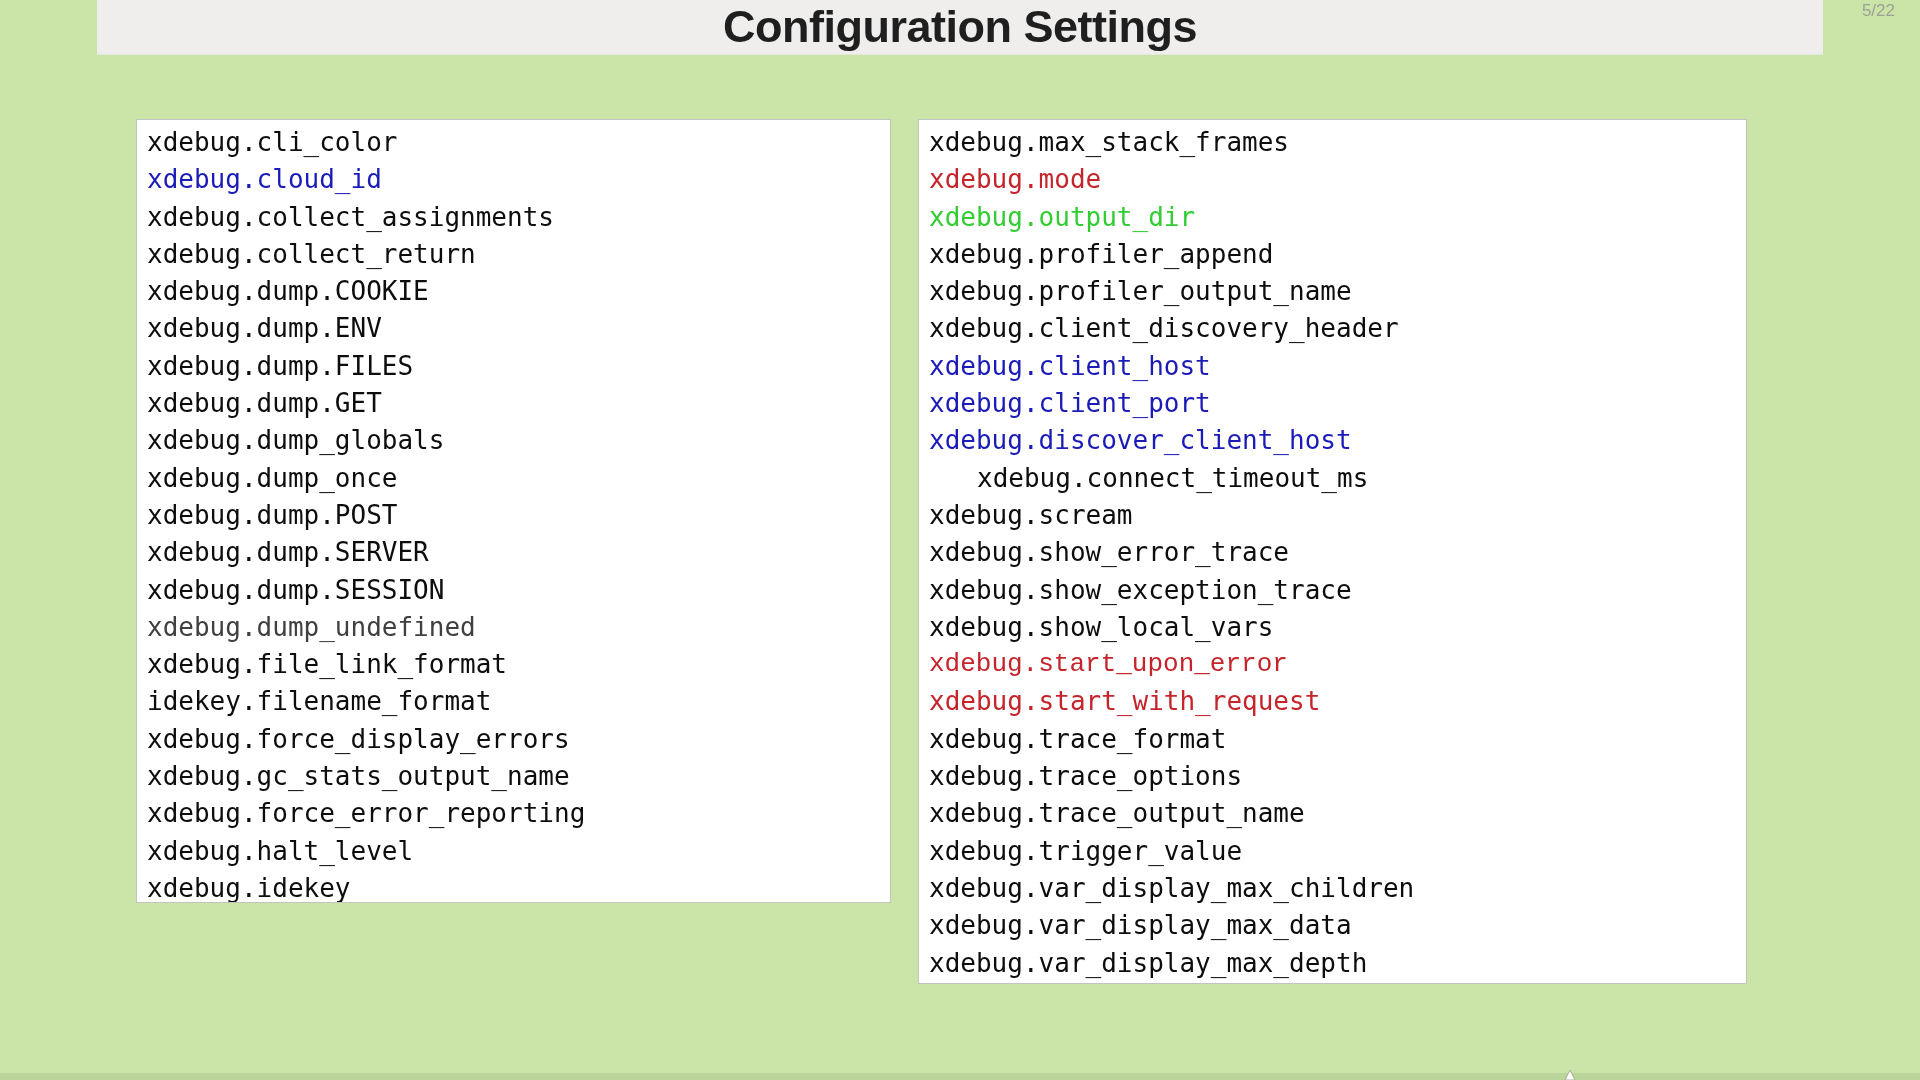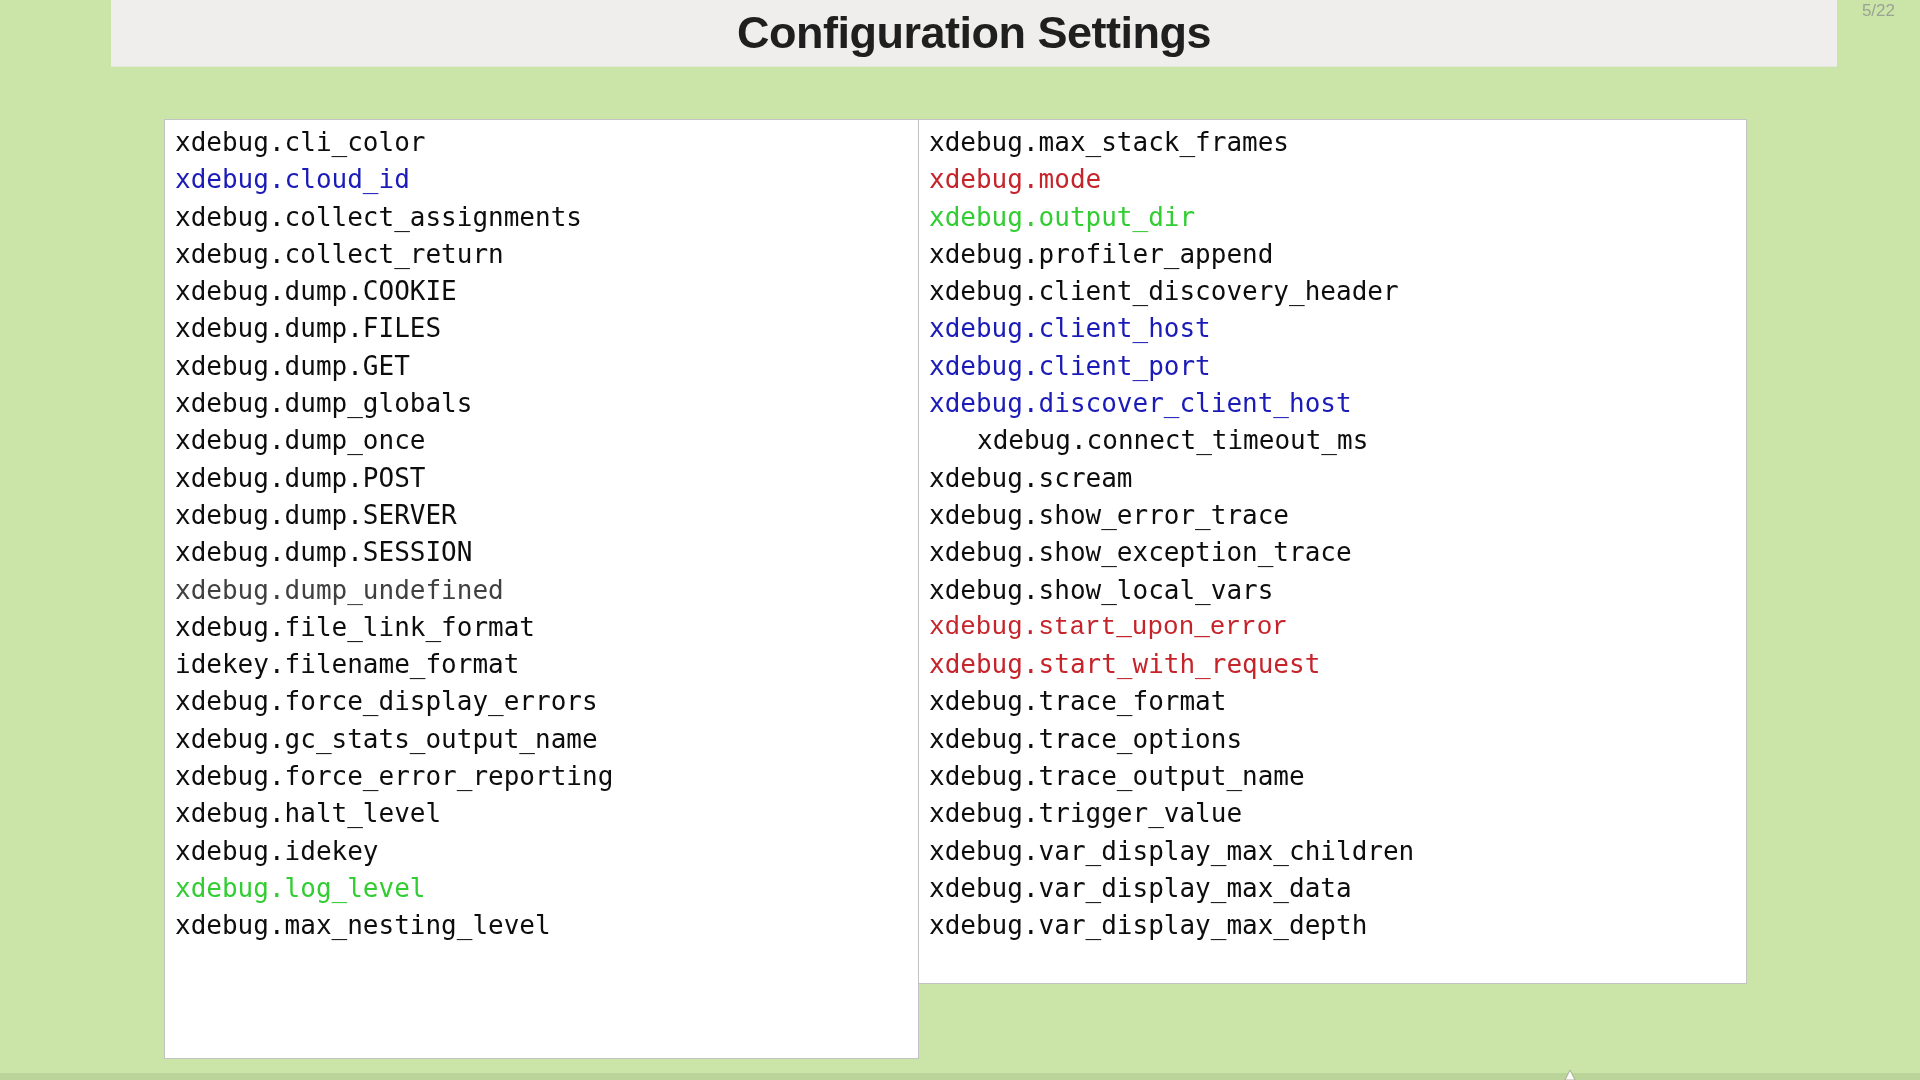--- a/index.html
+++ b/index.html
@@ -9,24 +9,24 @@
   body {
     width: 1920px;
     height: 1080px;
     position: relative;
     background: #cae5a7;
     overflow: hidden;
     font-family: "Liberation Sans", sans-serif;
   }
   .slide-header {
     position: absolute;
-    left: 111px;
+    left: 97px;
     top: 0;
     width: 1726px;
-    height: 67px;
+    height: 55px;
     background: #efeeec;
     display: flex;
     align-items: center;
     justify-content: center;
     border-bottom: 1px solid #e4e8da;
     box-sizing: border-box;
   }
   .slide-title {
     font-size: 45px;
     font-weight: bold;
@@ -46,22 +46,21 @@
     background: #ffffff;
     border: 1px solid #c3c3c3;
     box-sizing: border-box;
     padding: 4px 0 0 10px;
     overflow: hidden;
   }
   .settings-panel.left {
     left: 136px;
     top: 119px;
     width: 755px;
-    height: 940px;
-    margin-left: 28px;
+    height: 784px;
   }
   .settings-panel.right {
     left: 918px;
     top: 119px;
     width: 829px;
     height: 865px;
   }
   .setting-item {
     font-family: "DejaVu Sans Mono", monospace;
     font-size: 26px;
@@ -95,20 +94,21 @@
 </div>
 
 <div class="slide-counter">5/22</div>
 
 <div class="settings-panel left">
     <div class="setting-item" style="color: rgb(13, 13, 13);">xdebug.cli_color</div>
     <div class="setting-item" style="color: rgb(27, 27, 184);">xdebug.cloud_id</div>
     <div class="setting-item" style="color: rgb(13, 13, 13);">xdebug.collect_assignments</div>
     <div class="setting-item" style="color: rgb(13, 13, 13);">xdebug.collect_return</div>
     <div class="setting-item" style="color: rgb(13, 13, 13);">xdebug.dump.COOKIE</div>
+    <div class="setting-item" style="color: rgb(13, 13, 13);">xdebug.dump.ENV</div>
     <div class="setting-item" style="color: rgb(13, 13, 13);">xdebug.dump.FILES</div>
     <div class="setting-item" style="color: rgb(13, 13, 13);">xdebug.dump.GET</div>
     <div class="setting-item" style="color: rgb(13, 13, 13);">xdebug.dump_globals</div>
     <div class="setting-item" style="color: rgb(13, 13, 13);">xdebug.dump_once</div>
     <div class="setting-item" style="color: rgb(13, 13, 13);">xdebug.dump.POST</div>
     <div class="setting-item" style="color: rgb(13, 13, 13);">xdebug.dump.SERVER</div>
     <div class="setting-item" style="color: rgb(13, 13, 13);">xdebug.dump.SESSION</div>
     <div class="setting-item" style="color: #404040;">xdebug.dump_undefined</div>
     <div class="setting-item" style="color: rgb(13, 13, 13);">xdebug.file_link_format</div>
     <div class="setting-item" style="color: rgb(13, 13, 13);">idekey.filename_format</div>
@@ -119,20 +119,21 @@
     <div class="setting-item" style="color: rgb(13, 13, 13);">xdebug.idekey</div>
     <div class="setting-item" style="color: rgb(50, 205, 50);">xdebug.log_level</div>
     <div class="setting-item" style="color: rgb(13, 13, 13);">xdebug.max_nesting_level</div>
   </div>
 
 <div class="settings-panel right">
     <div class="setting-item" style="color: rgb(13, 13, 13);">xdebug.max_stack_frames</div>
     <div class="setting-item" style="color: rgb(197, 36, 43);">xdebug.mode</div>
     <div class="setting-item" style="color: rgb(50, 205, 50);">xdebug.output_dir</div>
     <div class="setting-item" style="color: rgb(13, 13, 13);">xdebug.profiler_append</div>
+    <div class="setting-item" style="color: rgb(13, 13, 13);">xdebug.profiler_output_name</div>
     <div class="setting-item" style="color: rgb(13, 13, 13);">xdebug.client_discovery_header</div>
     <div class="setting-item" style="color: rgb(27, 27, 184);">xdebug.client_host</div>
     <div class="setting-item" style="color: rgb(27, 27, 184);">xdebug.client_port</div>
     <div class="setting-item" style="color: rgb(27, 27, 184);">xdebug.discover_client_host</div>
     <div class="setting-item" style="color: rgb(13, 13, 13); margin-left: 48px;">xdebug.connect_timeout_ms</div>
     <div class="setting-item" style="color: rgb(13, 13, 13);">xdebug.scream</div>
     <div class="setting-item" style="color: rgb(13, 13, 13);">xdebug.show_error_trace</div>
     <div class="setting-item" style="color: rgb(13, 13, 13);">xdebug.show_exception_trace</div>
     <div class="setting-item" style="color: rgb(13, 13, 13);">xdebug.show_local_vars</div>
     <div class="setting-item" style="color: rgb(197, 36, 43); font-family: Liberation Mono, monospace;">xdebug.start_upon_error</div>

